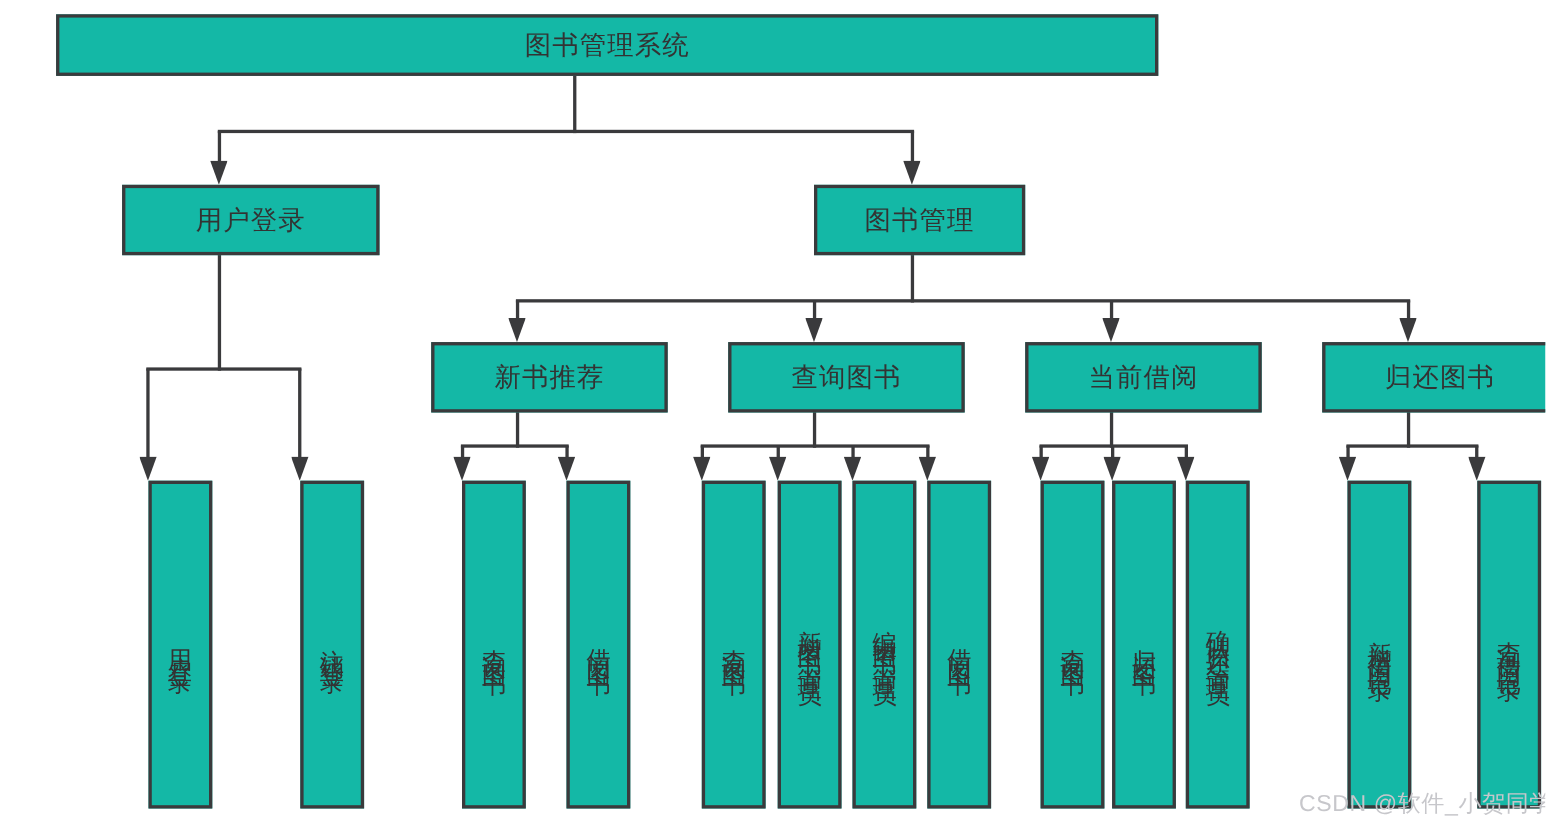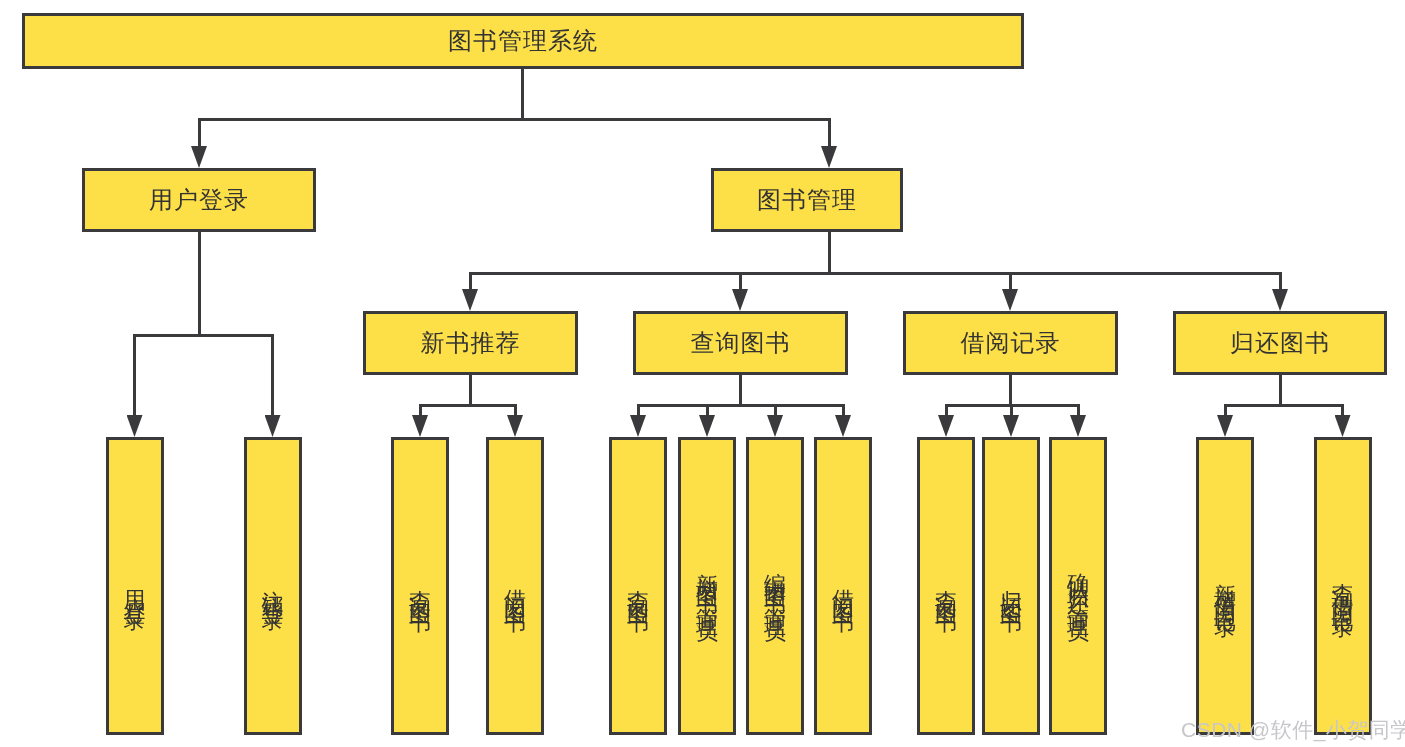--- a/index.html
+++ b/index.html
@@ -15,24 +15,25 @@
     position:relative;
     width:1405px;height:747px;
     background:var(--bg);
     overflow:hidden;
   }
   #connectors,#nodes{position:absolute;inset:0;}
   #connectors{z-index:1;}
   #nodes{z-index:2;pointer-events:none;}
   .node{
     position:absolute;
-    background:#fde047;
+    background:#14b8a6;
     border:3px solid var(--line);
     display:flex;align-items:center;justify-content:center;
     color:var(--text);
+    margin-left:29px;
   }
   .node.horizontal .label{
     font-size:24px;
     letter-spacing:1px;
     white-space:nowrap;
   }
   .node.vertical .label{
     writing-mode:vertical-rl;
     text-orientation:mixed;
     font-size:22px;
@@ -166,21 +167,21 @@
       <div class="node horizontal" style="left: 711px; top: 168px; width: 192px; height: 64px;">
         <span class="label">图书管理</span>
       </div>
       <div class="node horizontal" style="left: 363px; top: 311px; width: 215px; height: 64px;">
         <span class="label">新书推荐</span>
       </div>
       <div class="node horizontal" style="left: 633px; top: 311px; width: 215px; height: 64px;">
         <span class="label">查询图书</span>
       </div>
       <div class="node horizontal" style="left: 903px; top: 311px; width: 215px; height: 64px;">
-        <span class="label">借阅记录</span>
+        <span class="label">当前借阅</span>
       </div>
       <div class="node horizontal" style="left: 1173px; top: 311px; width: 214px; height: 64px;">
         <span class="label">归还图书</span>
       </div>
       <div class="node vertical" style="left: 105.5px; top: 437px; width: 58px; height: 298px;">
         <span class="label">用户登录</span>
       </div>
       <div class="node vertical" style="left: 243.5px; top: 437px; width: 58px; height: 298px;">
         <span class="label">注销登录</span>
       </div>

